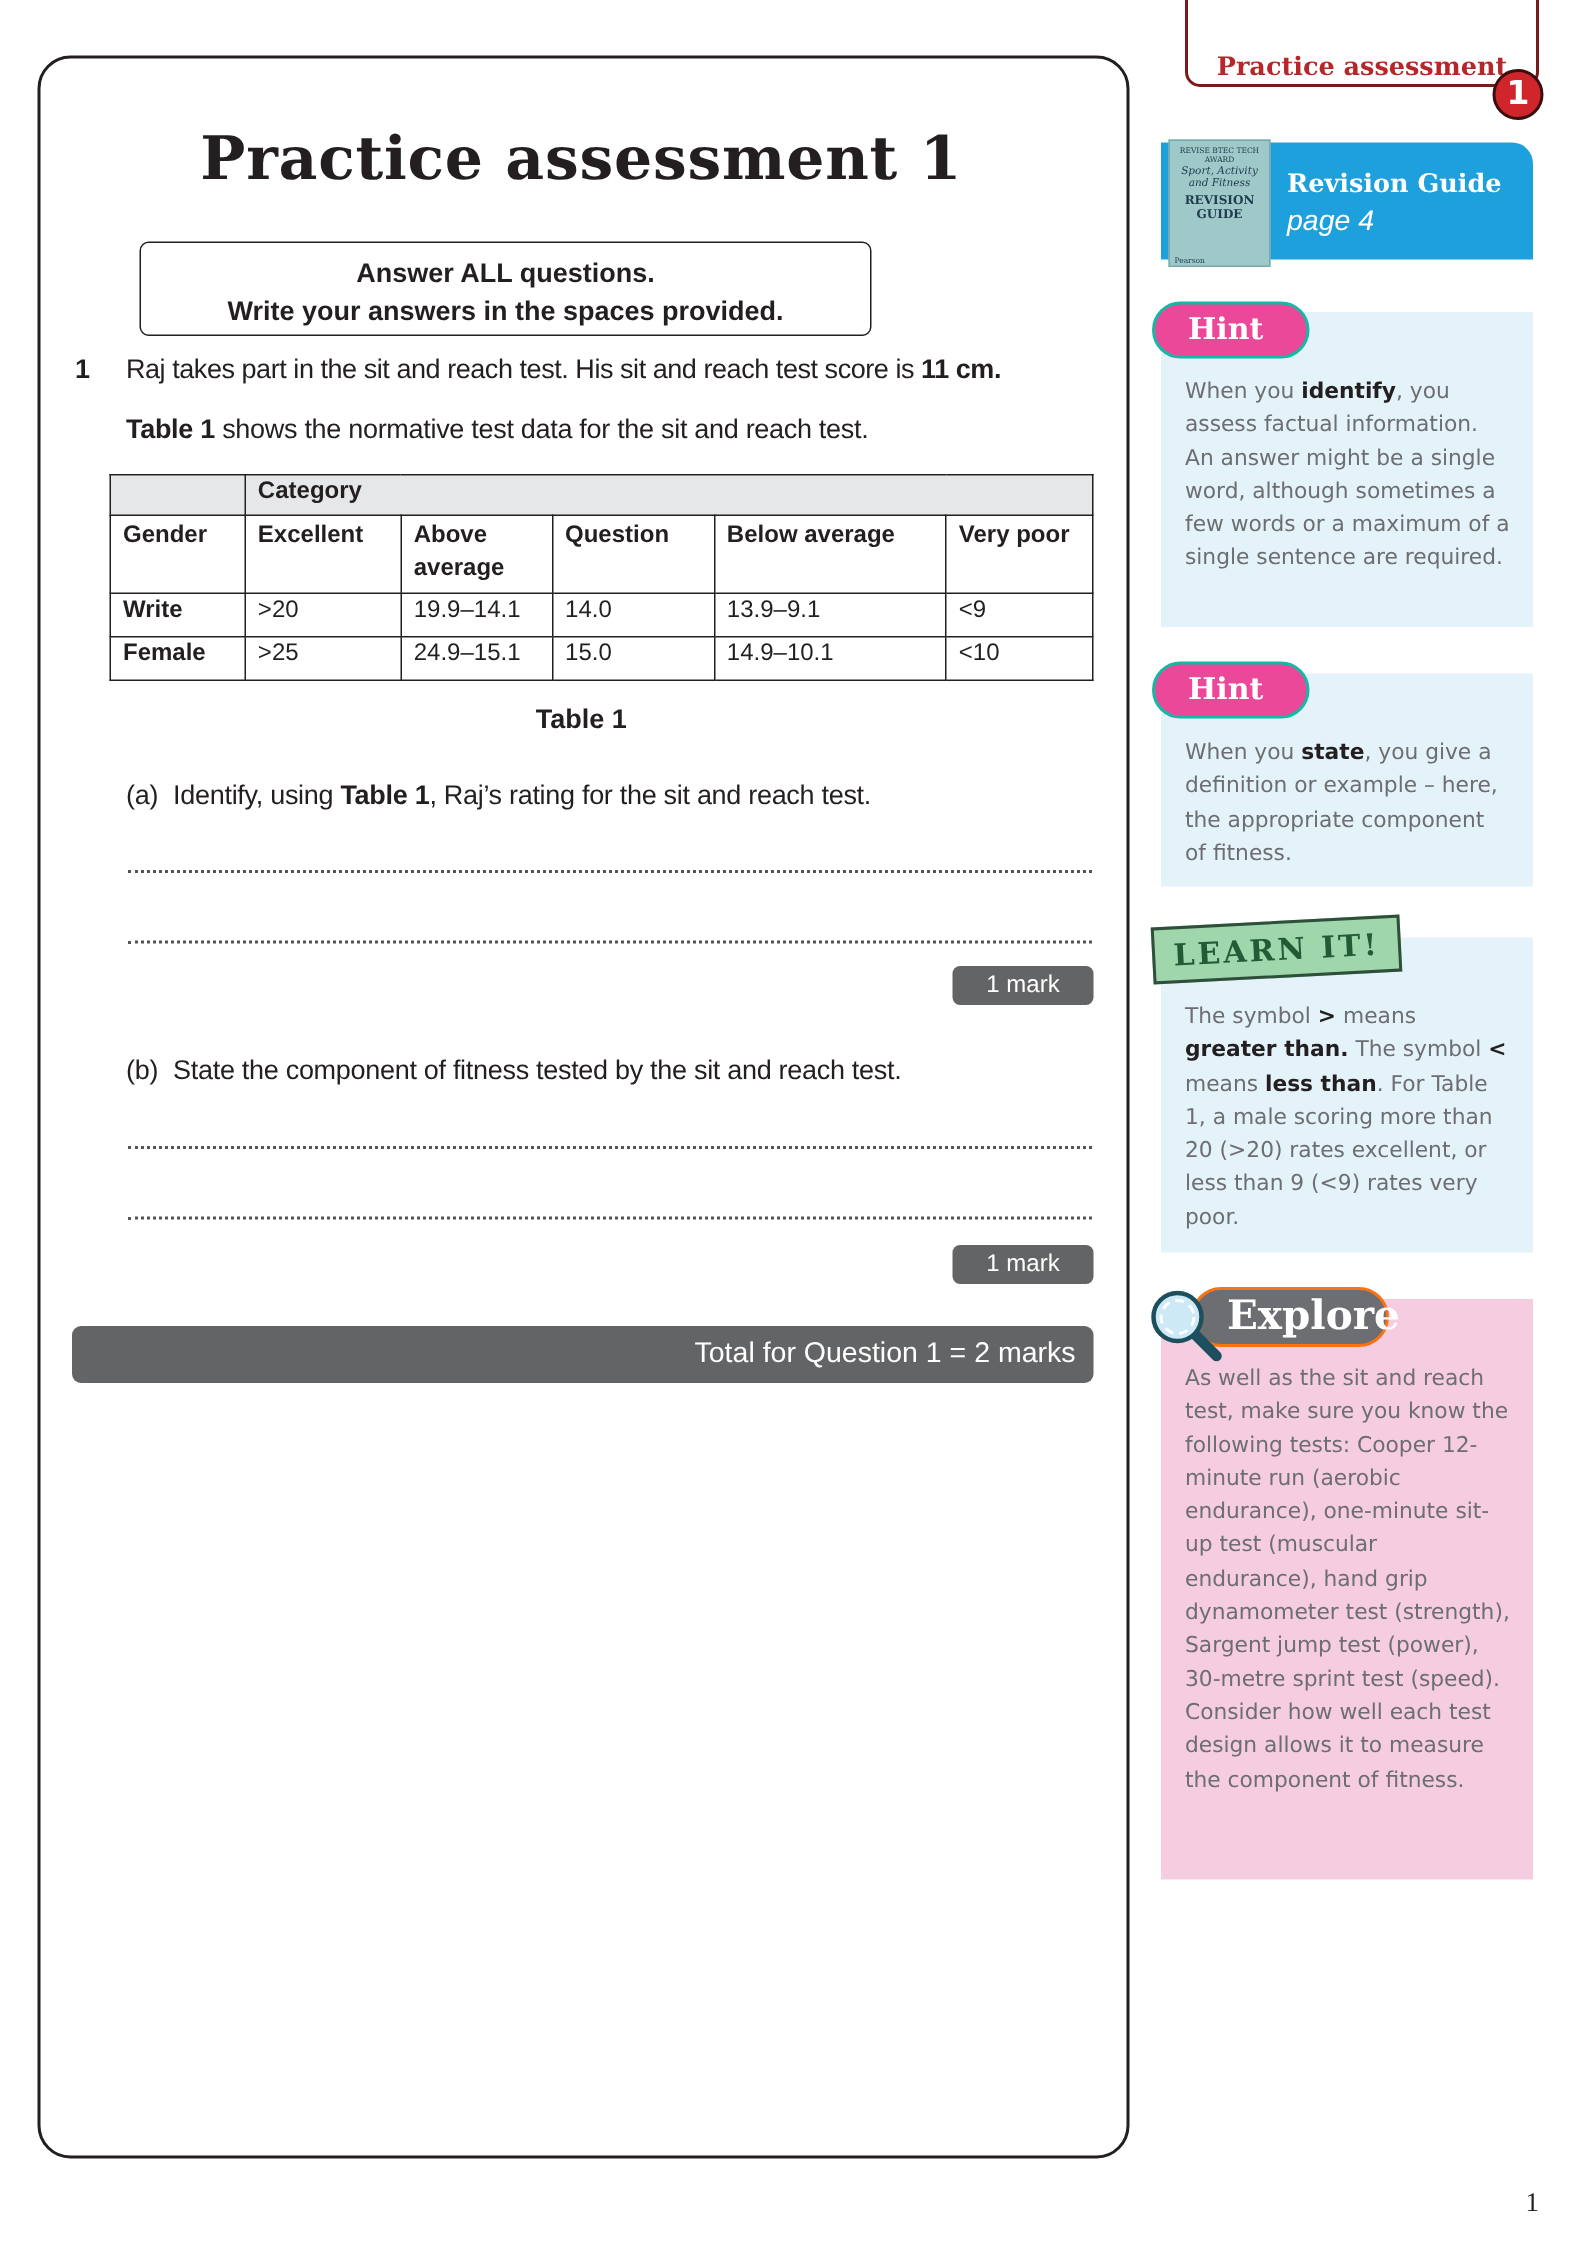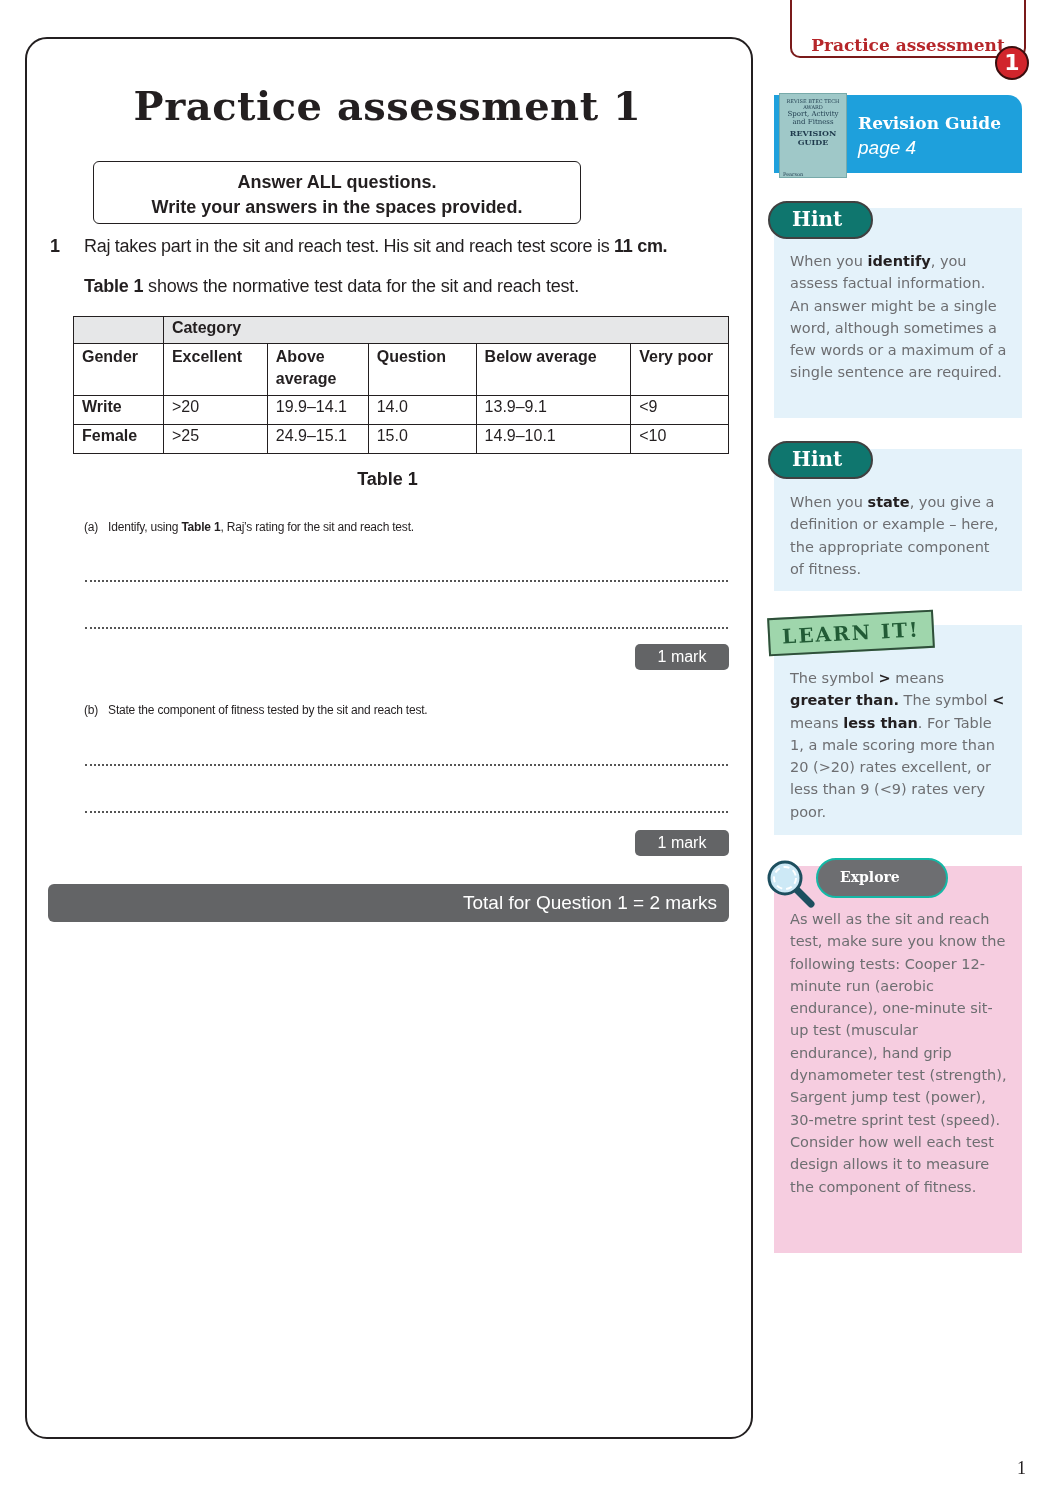--- a/index.html
+++ b/index.html
@@ -29,21 +29,21 @@
     position: absolute; left: 73px; top: 316px; width: 656px;
     border-collapse: collapse; font-size: 16px;
   }
   table.norm td { border: 1px solid #231f20; padding: 2px 8px; vertical-align: top; }
   table.norm tr.cat-row td { background: #e6e7e8; height: 27px; font-weight: bold; }
   table.norm tr.head-row td { font-weight: bold; height: 52px; line-height: 22px; }
   table.norm tr.data-row td { height: 29px; }
   table.norm td.rowhead { font-weight: bold; }
   .table-caption { position: absolute; left: 0; top: 469px; width: 775px; text-align: center; font-weight: bold; font-size: 18px; }
 
-  .subq { position: absolute; left: 84px; font-size: 12px; letter-spacing: -0.2px; }
+  .subq { position: absolute; left: 84px; font-size: 18px; letter-spacing: -0.2px; }
   .subq .lbl { margin-right: 10px; }
   .dots { position: absolute; left: 85px; width: 643px; border-top: 2px dotted #555; height: 0; }
 
   .mark-badge {
     position: absolute; left: 635px; width: 94px; height: 26px; background: #636466; color: #fff;
     border-radius: 5px; font-size: 16px; text-align: center; line-height: 26px;
   }
   .total-bar {
     position: absolute; left: 48px; top: 884px; width: 681px; height: 38px; background: #636466; color: #fff;
     border-radius: 6px; font-size: 19px; text-align: right; padding-right: 12px; line-height: 38px;
@@ -72,30 +72,30 @@
   .rg-cover .big { font-size: 8px; font-weight: bold; line-height: 9px; margin-top: 3px; }
   .rg-title { position: absolute; left: 858px; top: 113px; color: #fff; font-family: "DejaVu Serif", serif; font-weight: bold; font-size: 17px; }
   .rg-page { position: absolute; left: 858px; top: 137px; color: #fff; font-size: 19px; font-style: italic; }
 
   .side-box { position: absolute; left: 774px; width: 248px; font-family: "DejaVu Sans", sans-serif; font-size: 14.5px; line-height: 22.3px; color: #6d6e71; padding: 0 14px 0 16px; }
   .side-box b { color: #231f20; font-weight: bold; }
   .hint-bg { background: #e4f2fa; }
   .explore-bg { background: #f6cde0; }
 
   .hint-pill {
-    position: absolute; left: 768px; width: 105px; height: 38px; background: #0f766e; border: 2px solid #404040;
+    position: absolute; left: 768px; width: 105px; height: 38px; background: #ec4899; border: 2px solid #14b8a6;
     border-radius: 19px; color: #fff; font-family: "DejaVu Serif", serif; font-weight: bold; font-size: 20px; padding-left: 22px; line-height: 32px;
   }
   .learn-tag {
     position: absolute; left: 768px; top: 614px; width: 166px; height: 38px; background: #9fd6ac; border: 2px solid #2f4f3a;
     transform: rotate(-3deg); color: #225b36; font-family: "DejaVu Serif", serif; font-weight: bold; font-size: 20px; letter-spacing: 2px; text-align: center; line-height: 34px;
   }
   .explore-pill {
-    position: absolute; left: 816px; top: 858px; width: 132px; height: 40px; background: #6d6e71; border: 2px solid #14b8a6;
-    border-radius: 20px; color: #fff; font-family: "DejaVu Serif", serif; font-weight: bold; font-size: 14px; padding-left: 22px; line-height: 35px;
+    position: absolute; left: 794px; top: 858px; width: 132px; height: 40px; background: #6d6e71; border: 2px solid #f97316;
+    border-radius: 20px; color: #fff; font-family: "DejaVu Serif", serif; font-weight: bold; font-size: 27px; padding-left: 22px; line-height: 35px;
   }
   .mag-icon { position: absolute; left: 765px; top: 858px; width: 52px; height: 52px; }
 
   .page-number { position: absolute; left: 1017px; top: 1458px; font-family: "Liberation Serif", serif; font-size: 18px; }
 </style>
 </head>
 <body>
 
 <div class="tab-label"><span>Practice assessment</span></div>
 <div class="tab-num">1</div>
@@ -162,21 +162,21 @@
 <div class="subq" style="top:703px;"><span class="lbl">(b)</span><span>State the component of fitness tested by the sit and reach test.</span></div>
 <div class="dots" style="top:764px;"></div>
 <div class="dots" style="top:811px;"></div>
 <div class="mark-badge" style="top:830px;">1 mark</div>
 
 <div class="total-bar">Total for Question 1 = 2 marks</div>
 
 <div class="rg-box"></div>
 <div class="rg-cover">
   <div>REVISE BTEC TECH AWARD</div>
-  <div style="font-size:7px; ">Sport, Activity and Fitness</div>
+  <div style="font-size:7px; font-style:italic;">Sport, Activity and Fitness</div>
   <div class="big">REVISION GUIDE</div>
   <div style="margin-top:24px; text-align:left; padding-left:3px;">Pearson</div>
 </div>
 <div class="rg-title">Revision Guide</div>
 <div class="rg-page">page 4</div>
 
 <div class="side-box hint-bg" style="top:208px; height:210px; padding-top:42px;">
   <span>When you </span><b>identify</b><span>, you assess factual information. An answer might be a single word, although sometimes a few words or a maximum of a single sentence are required.</span>
 </div>
 <div class="hint-pill" style="top:201px;">Hint</div>

